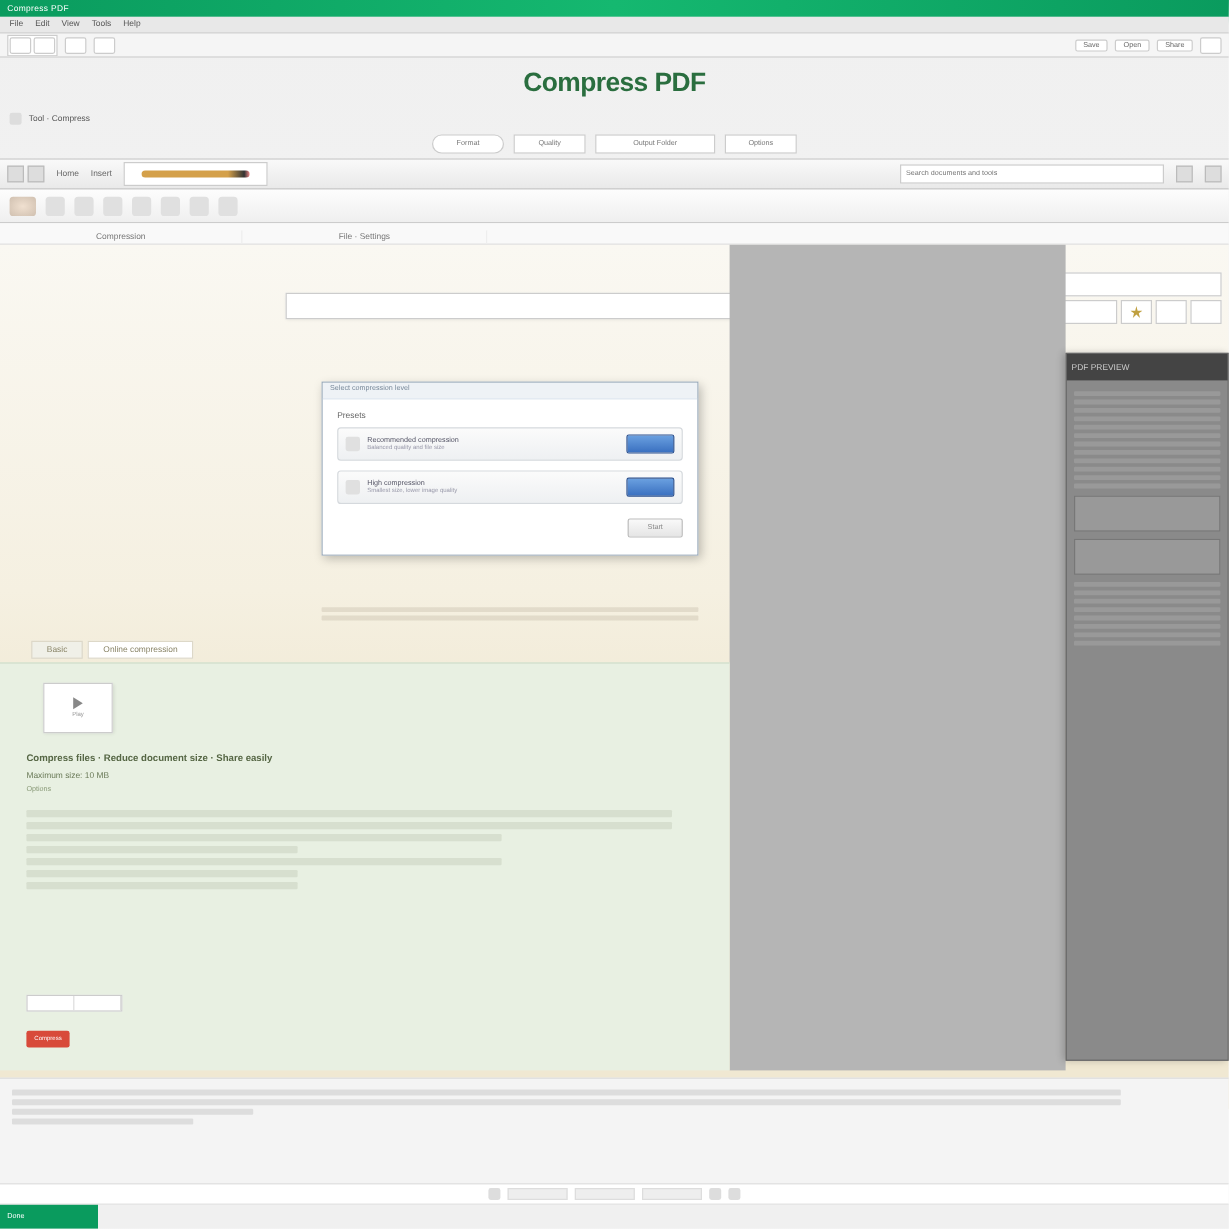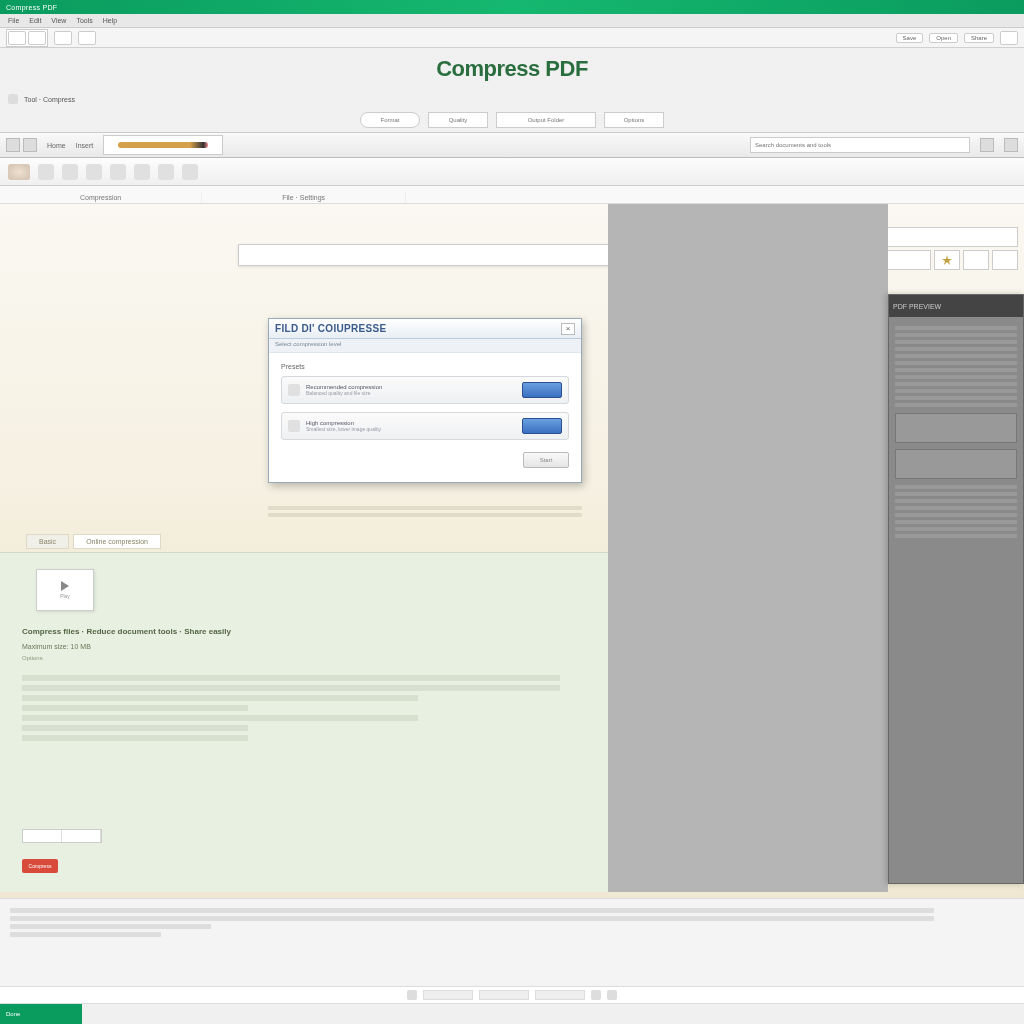--- a/index.html
+++ b/index.html
@@ -235,24 +235,20 @@
       <div class="line"></div>
       <div class="line"></div>
       <div class="line"></div>
       <div class="line"></div>
       <div class="line"></div>
       <div class="line"></div>
     </div>
   </div>
 
   <div class="dialog">
-    <div class="d-title">
-      <span>FILD DI' COIUPRESSE</span>
-      <div class="x">×</div>
-    </div>
     <div class="d-sub">Select compression level</div>
     <div class="d-body">
       <div class="d-lbl">Presets</div>
 
       <div class="d-row">
         <div class="ico"></div>
         <div class="txt">
           <div class="t1">Recommended compression</div>
           <div class="t2">Balanced quality and file size</div>
         </div>
@@ -282,21 +278,21 @@
   <div class="tabs2">
     <div class="t">Basic</div>
     <div class="t active">Online compression</div>
   </div>
 
   <div class="green-panel">
     <div class="card">
       <div class="play"></div>
       <div class="cl">Play</div>
     </div>
-    <div class="h1">Compress files · Reduce document tools · Share easily</div>
+    <div class="h1">Compress files · Reduce document size · Share easily</div>
     <div class="h2">Maximum size: 10 MB</div>
     <div class="h3">Options</div>
     <div class="bullets">
       <div class="b long"></div>
       <div class="b long"></div>
       <div class="b med"></div>
       <div class="b short"></div>
       <div class="b med"></div>
       <div class="b short"></div>
       <div class="b short"></div>

